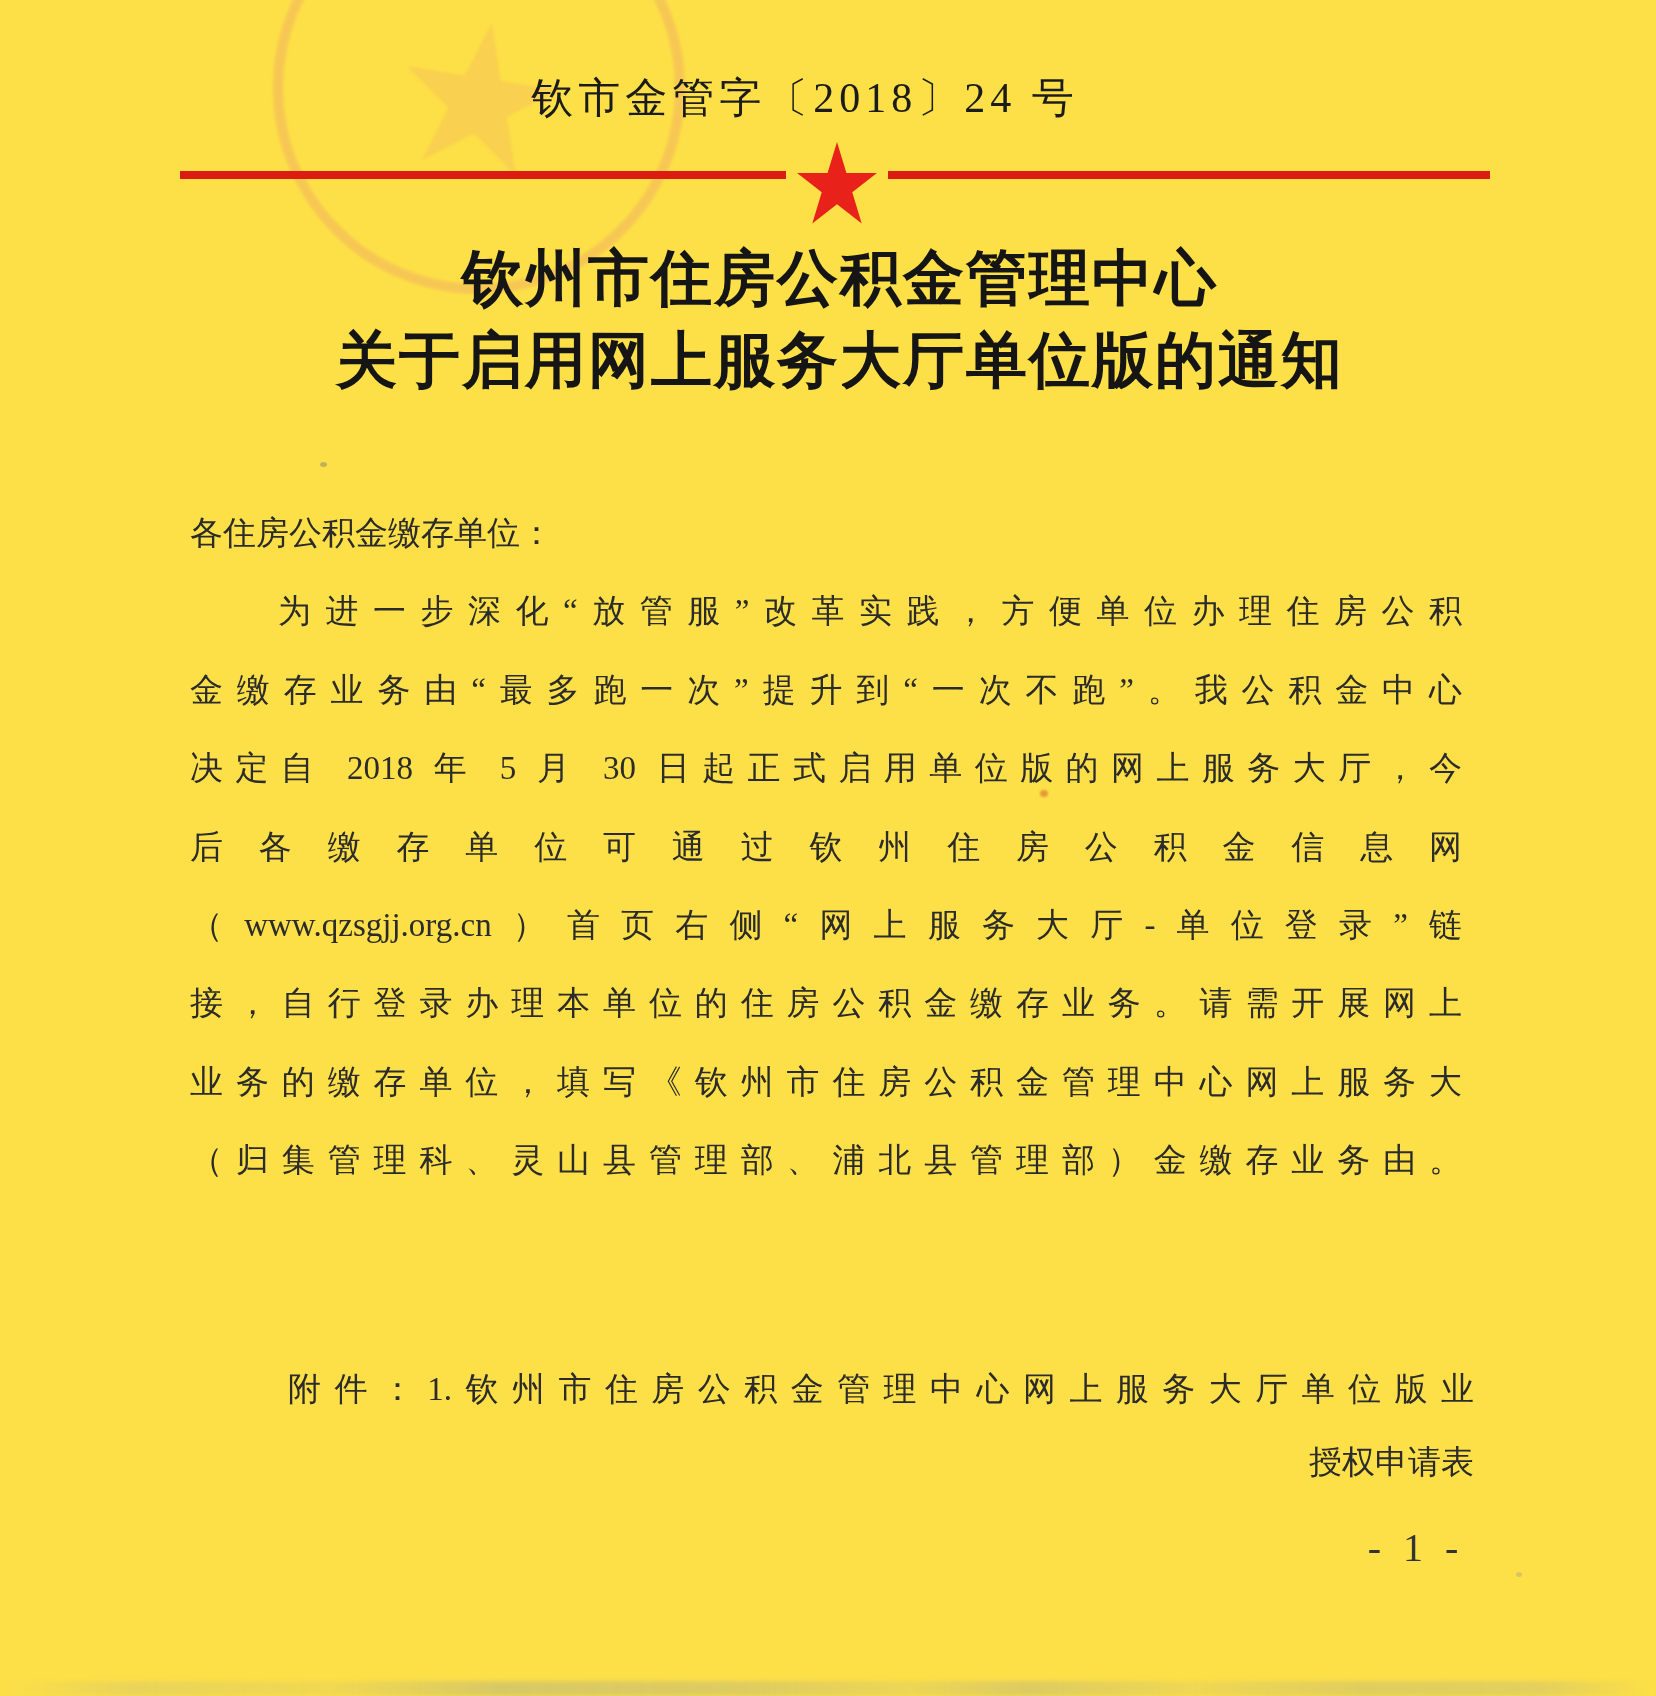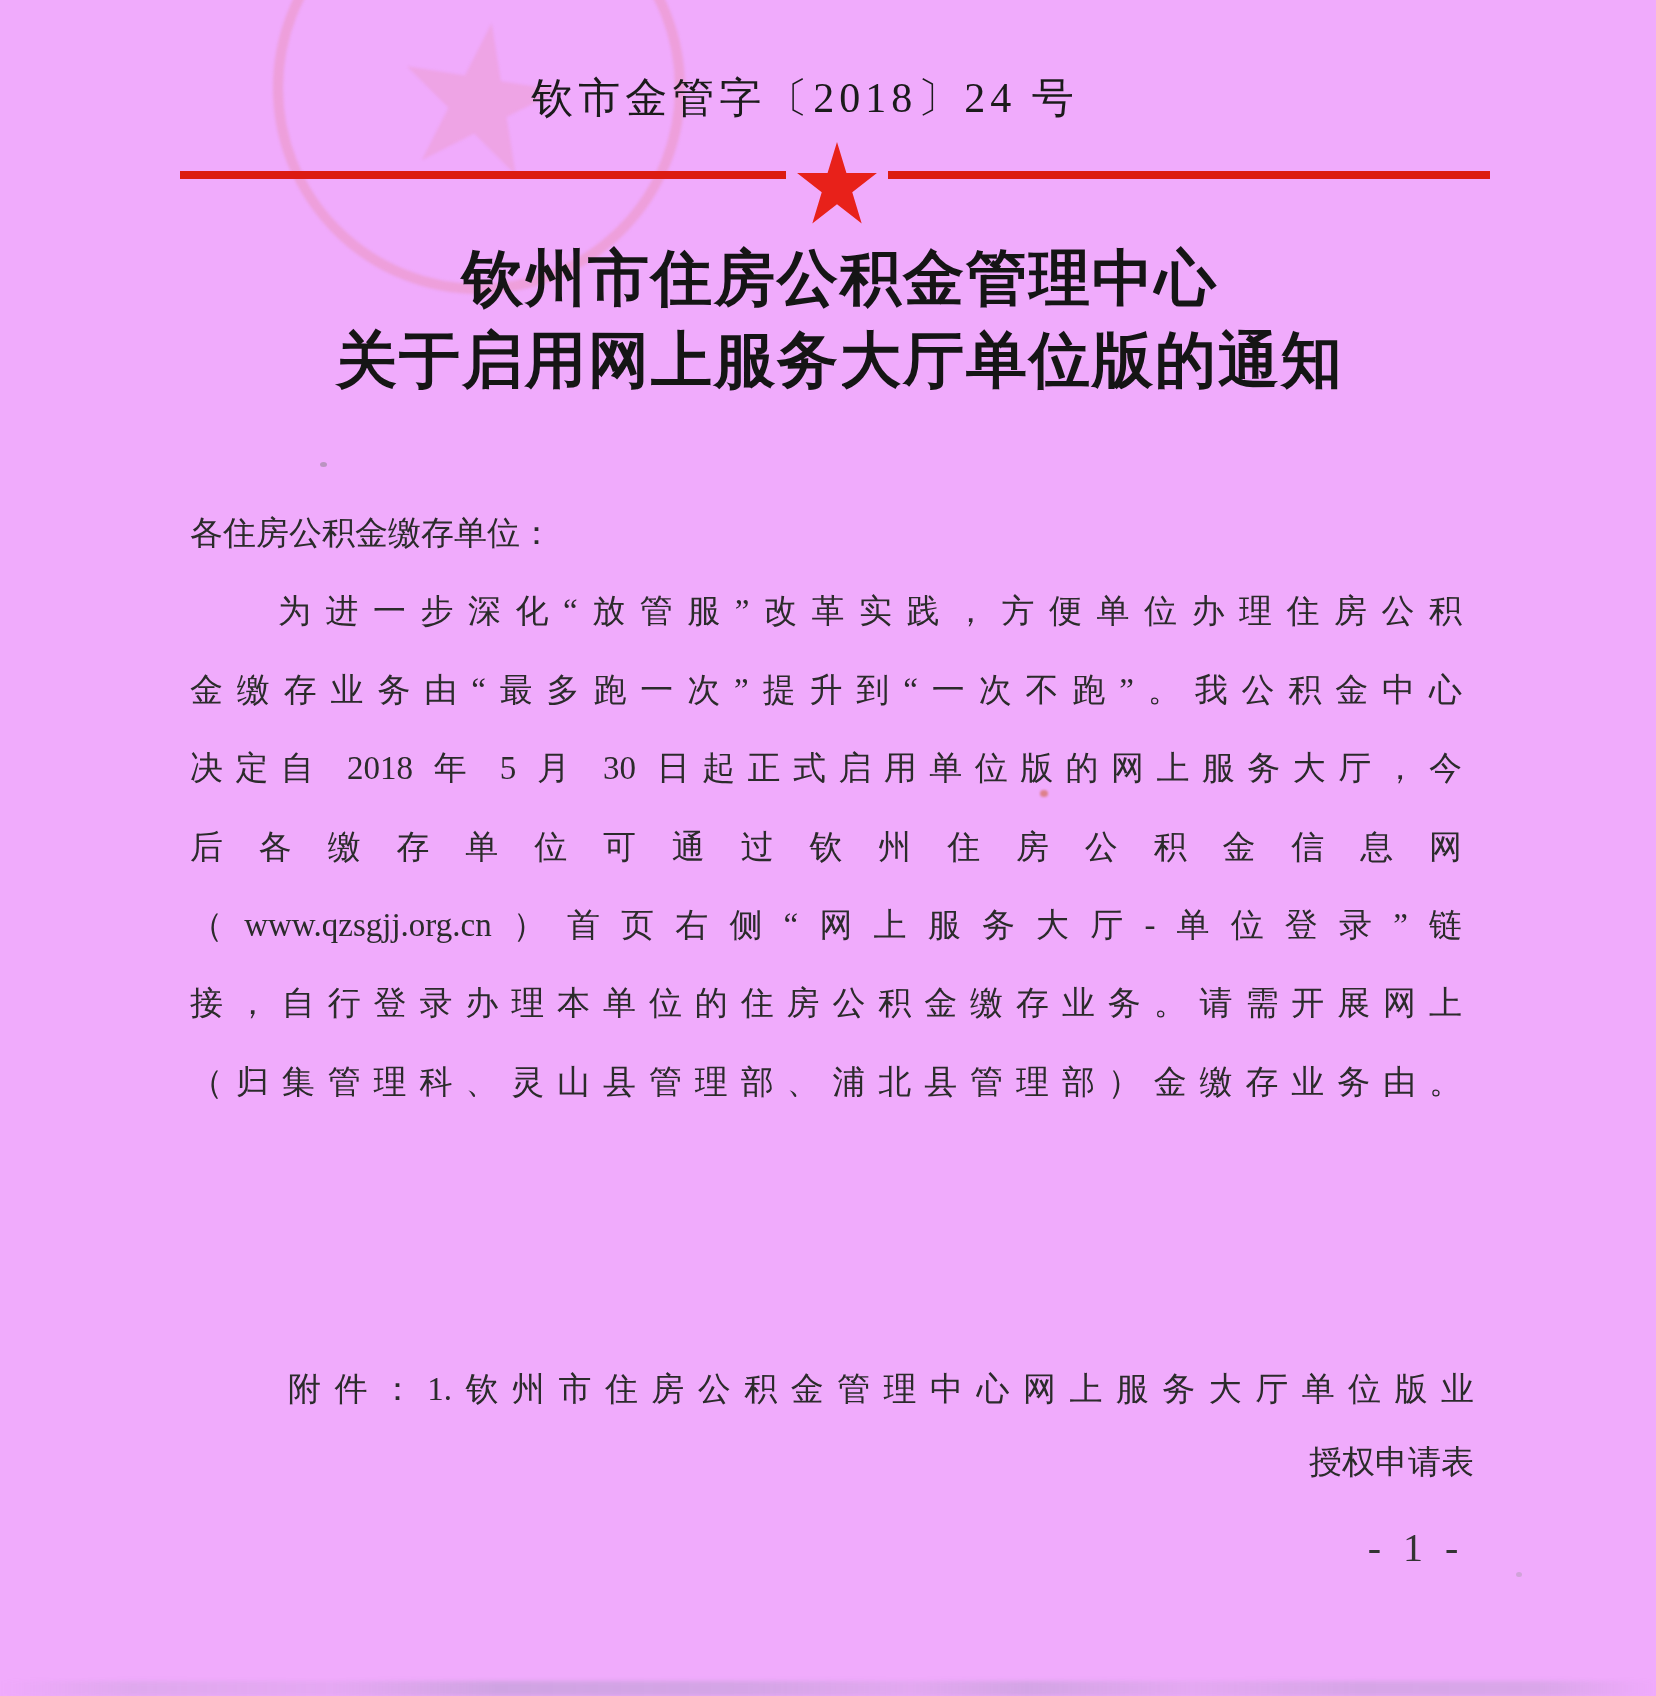--- a/index.html
+++ b/index.html
@@ -1,19 +1,19 @@
 <!DOCTYPE html>
 <html><head>
 <meta charset="utf-8">
 <style>
   html,body{margin:0;padding:0;background:#e9e9e9;}
   .page{
     position:relative;
     width:1656px;height:1696px;
-    background:#f0abfc;
+    background:#fde047;
     overflow:hidden;
     font-family:"Liberation Serif","DejaVu Serif",serif;
     color:#222;
   }
   
   .seal{position:absolute;left:0;top:0;width:100%;height:100%;pointer-events:none;filter:blur(1.5px);}
   .seal-circle{
     position:absolute;left:273px;top:-118px;width:392px;height:392px;
     border:10px solid rgba(231,128,122,0.26);border-radius:50%;
   }
@@ -97,20 +97,21 @@
   </div>
 
   <div class="body-block">
     <div class="line salutation">各住房公积金缴存单位：</div>
     <div class="line justify indent2">为进一步深化“放管服”改革实践，方便单位办理住房公积</div>
     <div class="line justify">金缴存业务由“最多跑一次”提升到“一次不跑”。我公积金中心</div>
     <div class="line justify">决定自 2018 年 5 月 30 日起正式启用单位版的网上服务大厅，今</div>
     <div class="line justify">后各缴存单位可通过钦州住房公积金信息网</div>
     <div class="line justify">（www.qzsgjj.org.cn）首页右侧“网上服务大厅-单位登录”链</div>
     <div class="line justify">接，自行登录办理本单位的住房公积金缴存业务。请需开展网上</div>
+    <div class="line justify">业务的缴存单位，填写《钦州市住房公积金管理中心网上服务大</div>
     <div class="line justify">（归集管理科、灵山县管理部、浦北县管理部）金缴存业务由。</div>
   </div>
 
   <div class="attach-block">
     <div class="line justify attach-first">附件：1.钦州市住房公积金管理中心网上服务大厅单位版业</div>
     <div class="line attach-second">授权申请表</div>
   </div>
 
   <div class="pageno">- 1 -</div>
 

